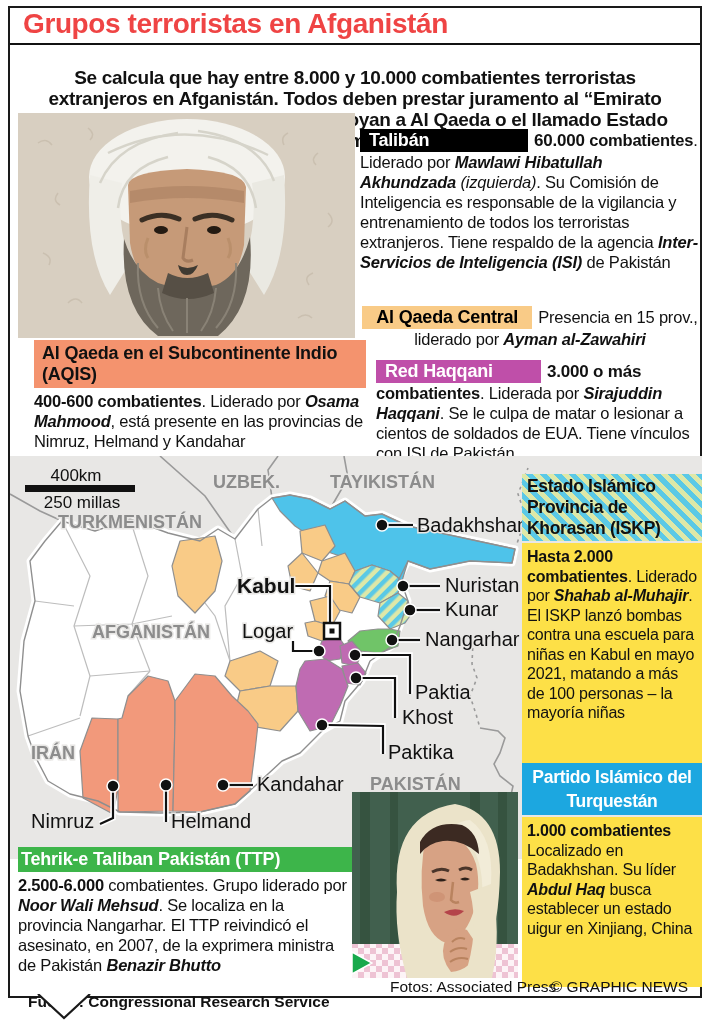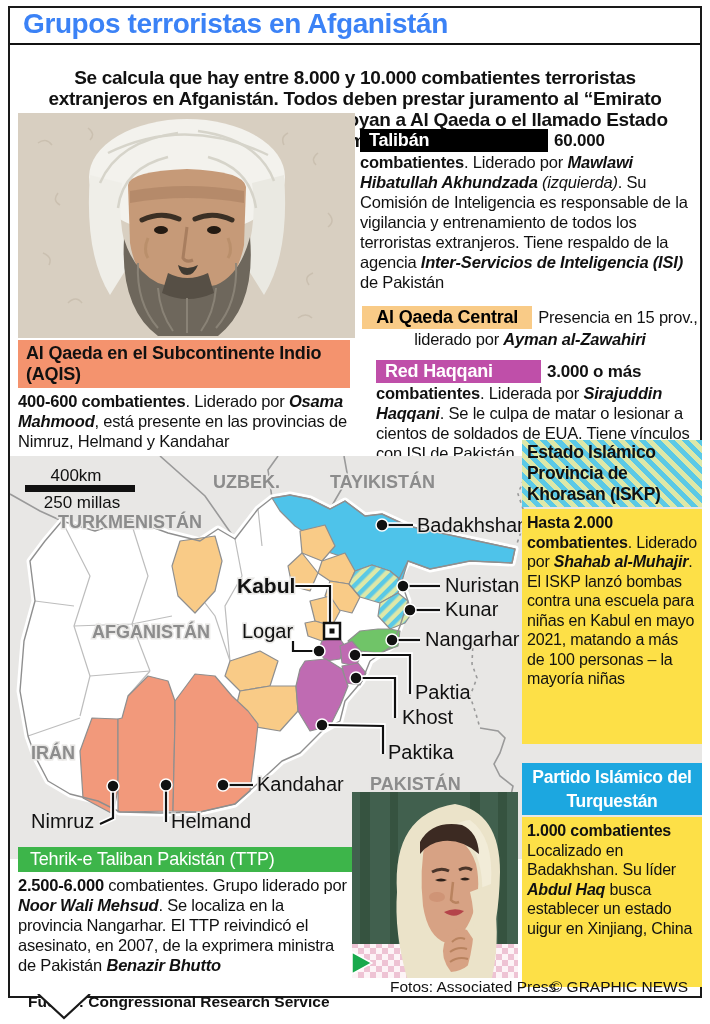--- a/index.html
+++ b/index.html
@@ -1,42 +1,42 @@
 <!DOCTYPE html>
 <html><head>
 <meta charset="utf-8">
 <style>
   html,body{margin:0;padding:0;background:#fff;}
   body{width:710px;height:1024px;position:relative;font-family:"Liberation Sans",sans-serif;color:#111;overflow:hidden;}
   .abs{position:absolute;}
   .frame{left:8px;top:6px;width:694px;height:992px;border:2px solid #1a1a1a;box-sizing:border-box;background:#fff;}
-  .title{left:23px;top:8px;width:660px;font-size:28px;font-weight:bold;color:#3b82f6;letter-spacing:-0.4px;}
+  .title{left:23px;top:8px;width:660px;font-size:28px;font-weight:bold;color:#ef4444;letter-spacing:-0.4px;}
   .rule{left:10px;top:43px;width:690px;height:2px;background:#111;}
   .intro{left:23px;top:48px;width:664px;font-size:19px;font-weight:bold;text-align:center;line-height:21px;letter-spacing:-0.3px;}
   .block{font-size:16.5px;line-height:20px;letter-spacing:-0.2px;}
   .h-inline{display:inline-block;font-weight:bold;font-size:18px;padding:1px 9px 2px 9px;margin-right:6px;box-sizing:border-box;letter-spacing:-0.2px;}
-  .h-black{background:#000;color:#fff;width:188px;}
+  .h-black{background:#000;color:#fff;width:168px;}
   .h-orange{background:#f9cb87;color:#000;width:170px;}
   .h-magenta{background:#bf4fa9;color:#fff;width:165px;}
   .cnt{font-size:17px;}
   .tal{left:360px;top:112px;width:340px;}
   .aqc{left:360px;top:289px;width:340px;text-align:center;}
   .haq{left:376px;top:343px;width:340px;}
-  .aqis{left:18px;top:340px;width:332px;}
+  .aqis{left:34px;top:340px;width:332px;}
   .aqis .hdr{background:#f4936e;font-weight:bold;font-size:18px;line-height:21px;padding:3px 8px;letter-spacing:-0.2px;}
   .aqis .bd{margin-top:3px;}
-  .iskp{left:522px;top:440px;width:180px;}
+  .iskp{left:522px;top:474px;width:180px;}
   .iskp .hdr{background:repeating-linear-gradient(45deg,#5bc9e6 0,#5bc9e6 5px,#dde8a8 5px,#dde8a8 10px);font-weight:bold;font-size:17.5px;line-height:21px;padding:2px 5px;letter-spacing:-0.3px;}
   .col-bd{background:#fde047;font-size:16px;line-height:19.5px;padding:4px 4px 6px 5px;letter-spacing:-0.2px;}
   .iskp .col-bd{height:225px;margin-top:2px;}
   .turk{left:522px;top:763px;width:180px;}
   .turk .hdr{background:#1ca7e0;color:#fff;text-align:center;font-weight:bold;font-size:17.5px;line-height:24px;padding:2px 0;letter-spacing:-0.3px;}
   .turk .col-bd{height:160px;margin-top:2px;}
   .ttp{left:18px;top:847px;width:334px;}
-  .ttp .hdr{background:#3db54a;color:#fff;font-weight:normal;font-size:18px;padding:2px 12px 3px;letter-spacing:-0.2px;}
+  .ttp .hdr{background:#3db54a;color:#fff;font-weight:bold;font-size:18px;padding:2px 3px 3px;letter-spacing:-0.2px;}
   .ttp .bd{margin-top:3px;}
   .mapwrap{left:10px;top:456px;width:692px;height:403px;}
   .photo1{left:18px;top:113px;width:337px;height:225px;}
   .photo2{left:352px;top:792px;width:166px;height:186px;}
   .play{left:351px;top:951px;width:22px;height:24px;}
   .footer{left:10px;top:978px;width:690px;height:18px;font-size:15.5px;}
   .f-src{left:18px;top:15px;font-weight:bold;}
   .f-ph{left:380px;top:0;}
   .f-cr{right:12px;top:0;}
   svg text{font-family:"Liberation Sans",sans-serif;}

